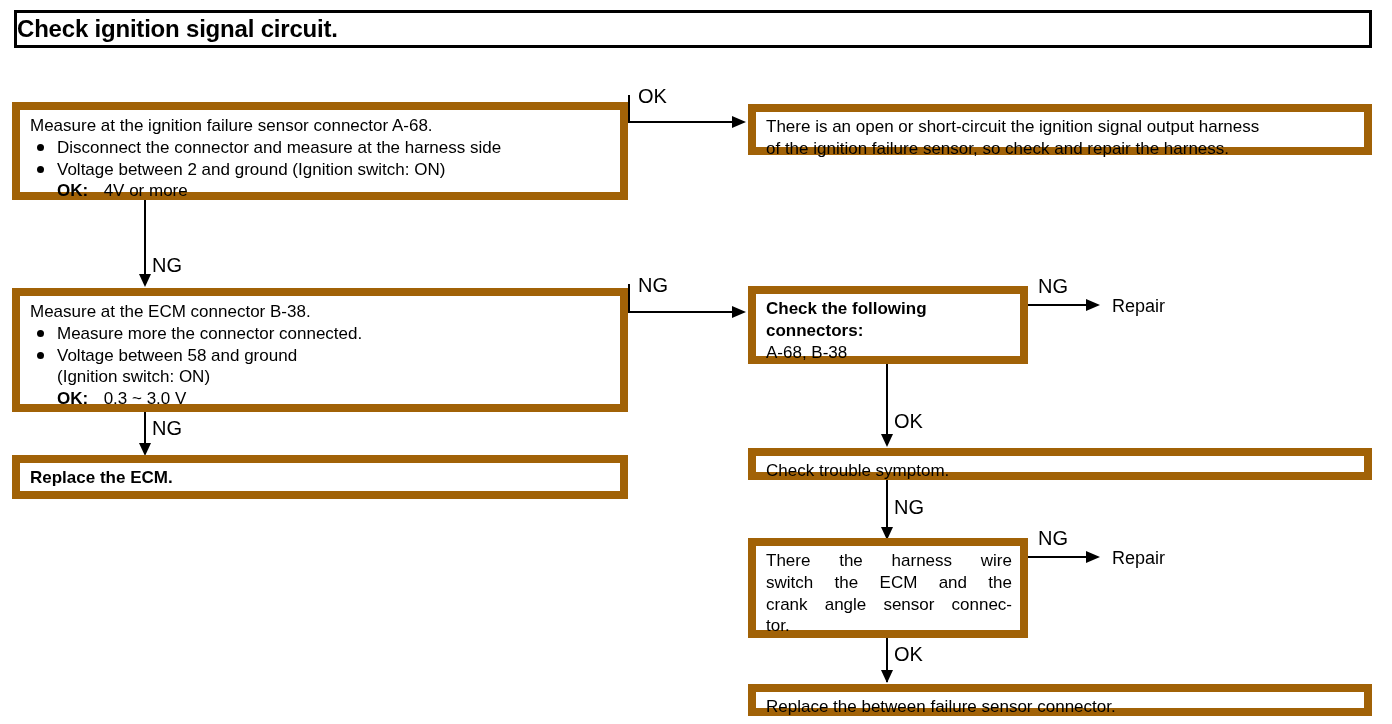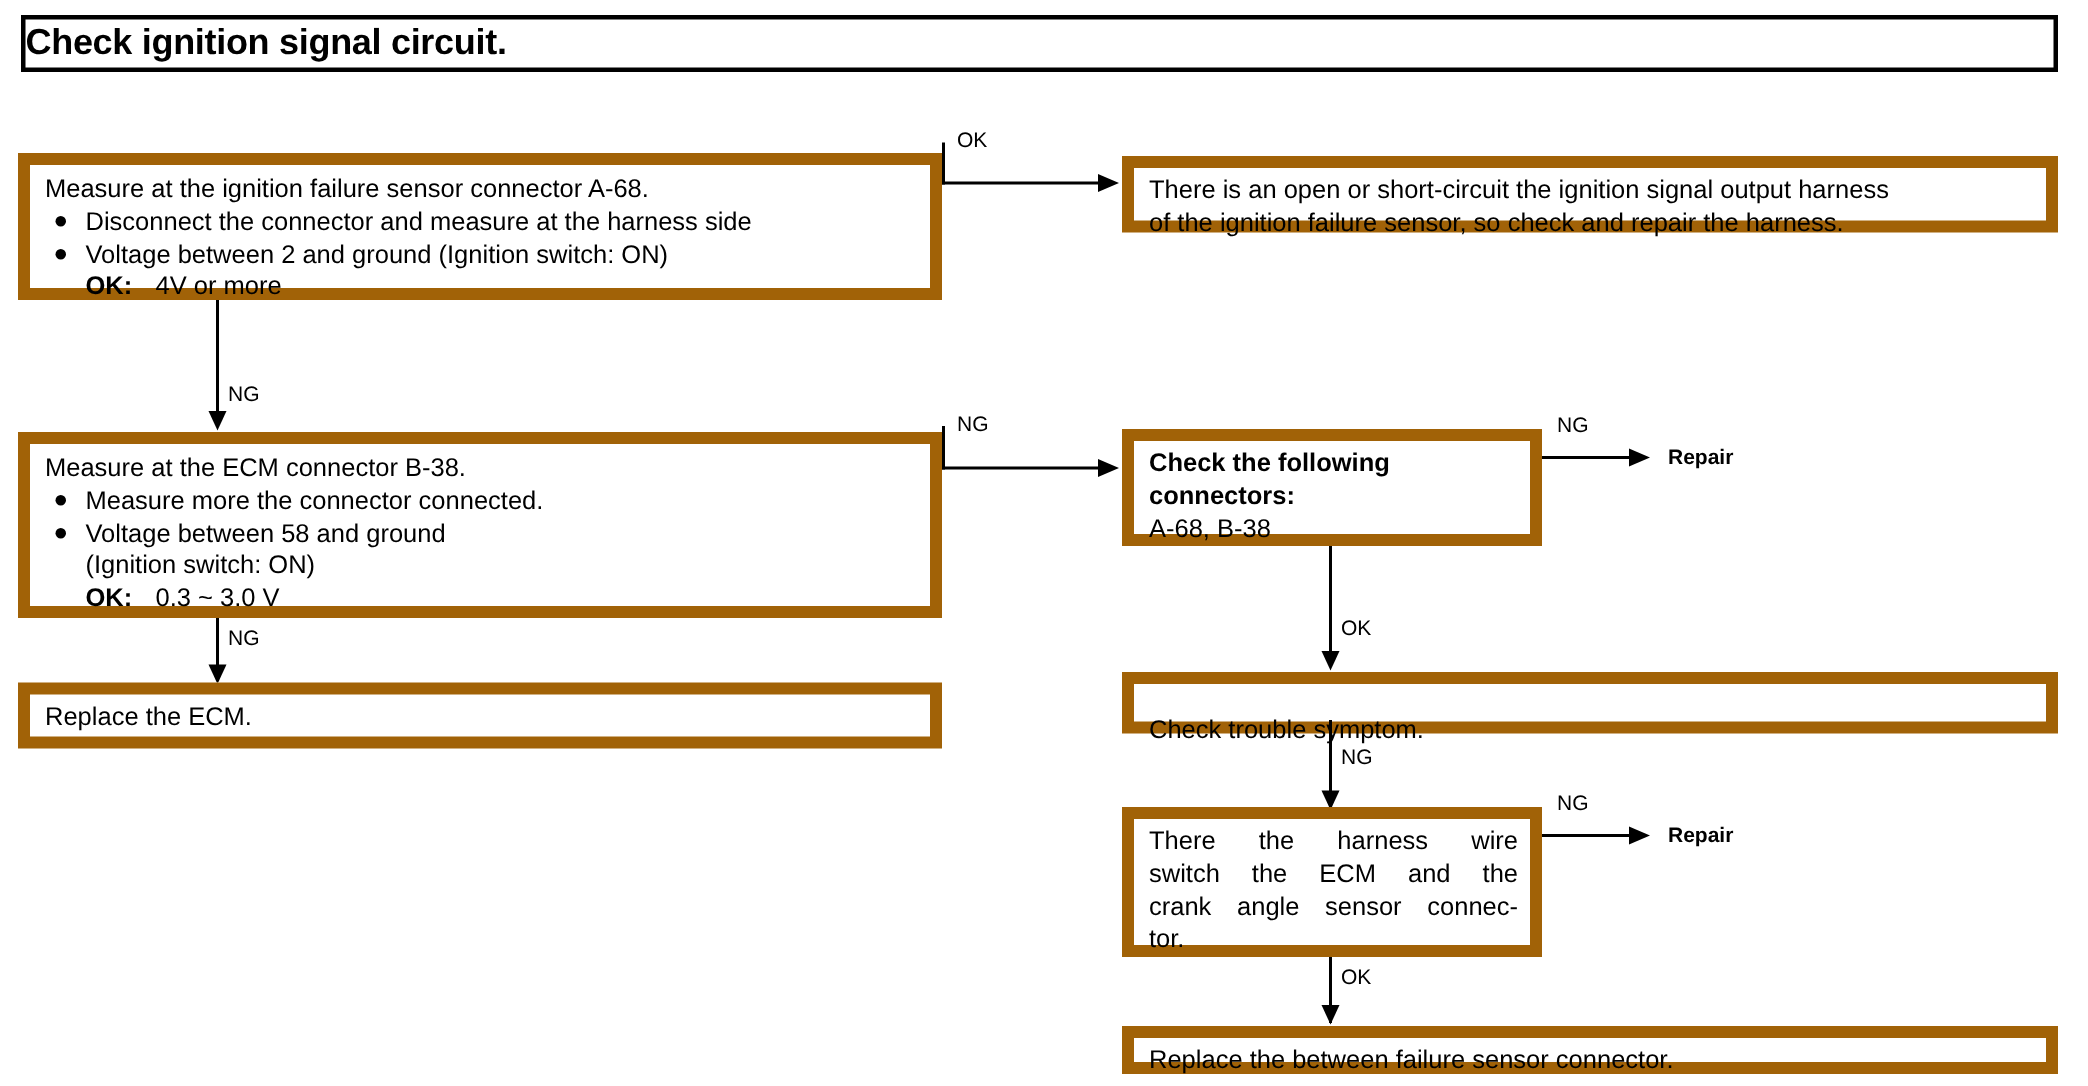--- a/index.html
+++ b/index.html
@@ -91,28 +91,28 @@
   }
   .arrow-right {
     position: absolute;
     width: 0; height: 0;
     border-top: 6px solid transparent;
     border-bottom: 6px solid transparent;
     border-left: 14px solid #000;
   }
   .edge-label {
     position: absolute;
-    font-size: 14px;
+    font-size: 20px;
     line-height: 1;
     white-space: nowrap;
   }
   .terminal-label {
     position: absolute;
-    font-size: 14px;
-    font-weight: bold;
+    font-size: 18px;
+    font-weight: normal;
     line-height: 1;
     white-space: nowrap;
   }
 </style>
 </head>
 <body>
 
 <div id="page">
 
   <div class="title-bar">
@@ -170,40 +170,40 @@
 
   <div class="hline" style="left:628px; top:311px; width:106px;"></div>
   <div class="vline" style="left:628px; top:284px; height:29px;"></div>
   <div class="arrow-right" style="left:732px; top:306px;"></div>
   <div class="edge-label" style="left:638px; top:275px;">NG</div>
 
   <div class="vline" style="left:144px; top:412px; height:42px;"></div>
   <div class="arrow-down" style="left:139px; top:443px;"></div>
   <div class="edge-label" style="left:152px; top:418px;">NG</div>
 
-  <div class="box" style="left:12px; top:455px; width:616px; height:44px; padding-top:4px;">
+  <div class="box" style="left:12px; top:455px; width:616px; height:44px; padding-top:4px;font-weight:bold;">
     <div class="line">Replace the ECM.</div>
   </div>
 
   <div class="box" style="left:748px; top:286px; width:280px; height:78px; padding-top:4px;">
     <div class="line b">Check the following</div>
     <div class="line b">connectors:</div>
     <div class="line">A-68, B-38</div>
   </div>
 
   <div class="hline" style="left:1028px; top:304px; width:64px;"></div>
   <div class="arrow-right" style="left:1086px; top:299px;"></div>
   <div class="edge-label" style="left:1038px; top:276px;">NG</div>
   <div class="terminal-label" style="left:1112px; top:297px;">Repair</div>
 
   <div class="vline" style="left:886px; top:364px; height:72px;"></div>
   <div class="arrow-down" style="left:881px; top:434px;"></div>
   <div class="edge-label" style="left:894px; top:411px;">OK</div>
 
-  <div class="box" style="left:748px; top:448px; width:624px; height:32px; padding-top:20px;">
+  <div class="box" style="left:748px; top:448px; width:624px; height:32px; padding-top:4px;">
     <div class="line">Check trouble symptom.</div>
   </div>
 
   <div class="vline" style="left:886px; top:480px; height:58px;"></div>
   <div class="arrow-down" style="left:881px; top:527px;"></div>
   <div class="edge-label" style="left:894px; top:497px;">NG</div>
 
   <div class="box" style="left:748px; top:538px; width:280px; height:100px; padding-top:4px;">
     <div class="justify">There the harness wire</div>
     <div class="justify">switch the ECM and the</div>

